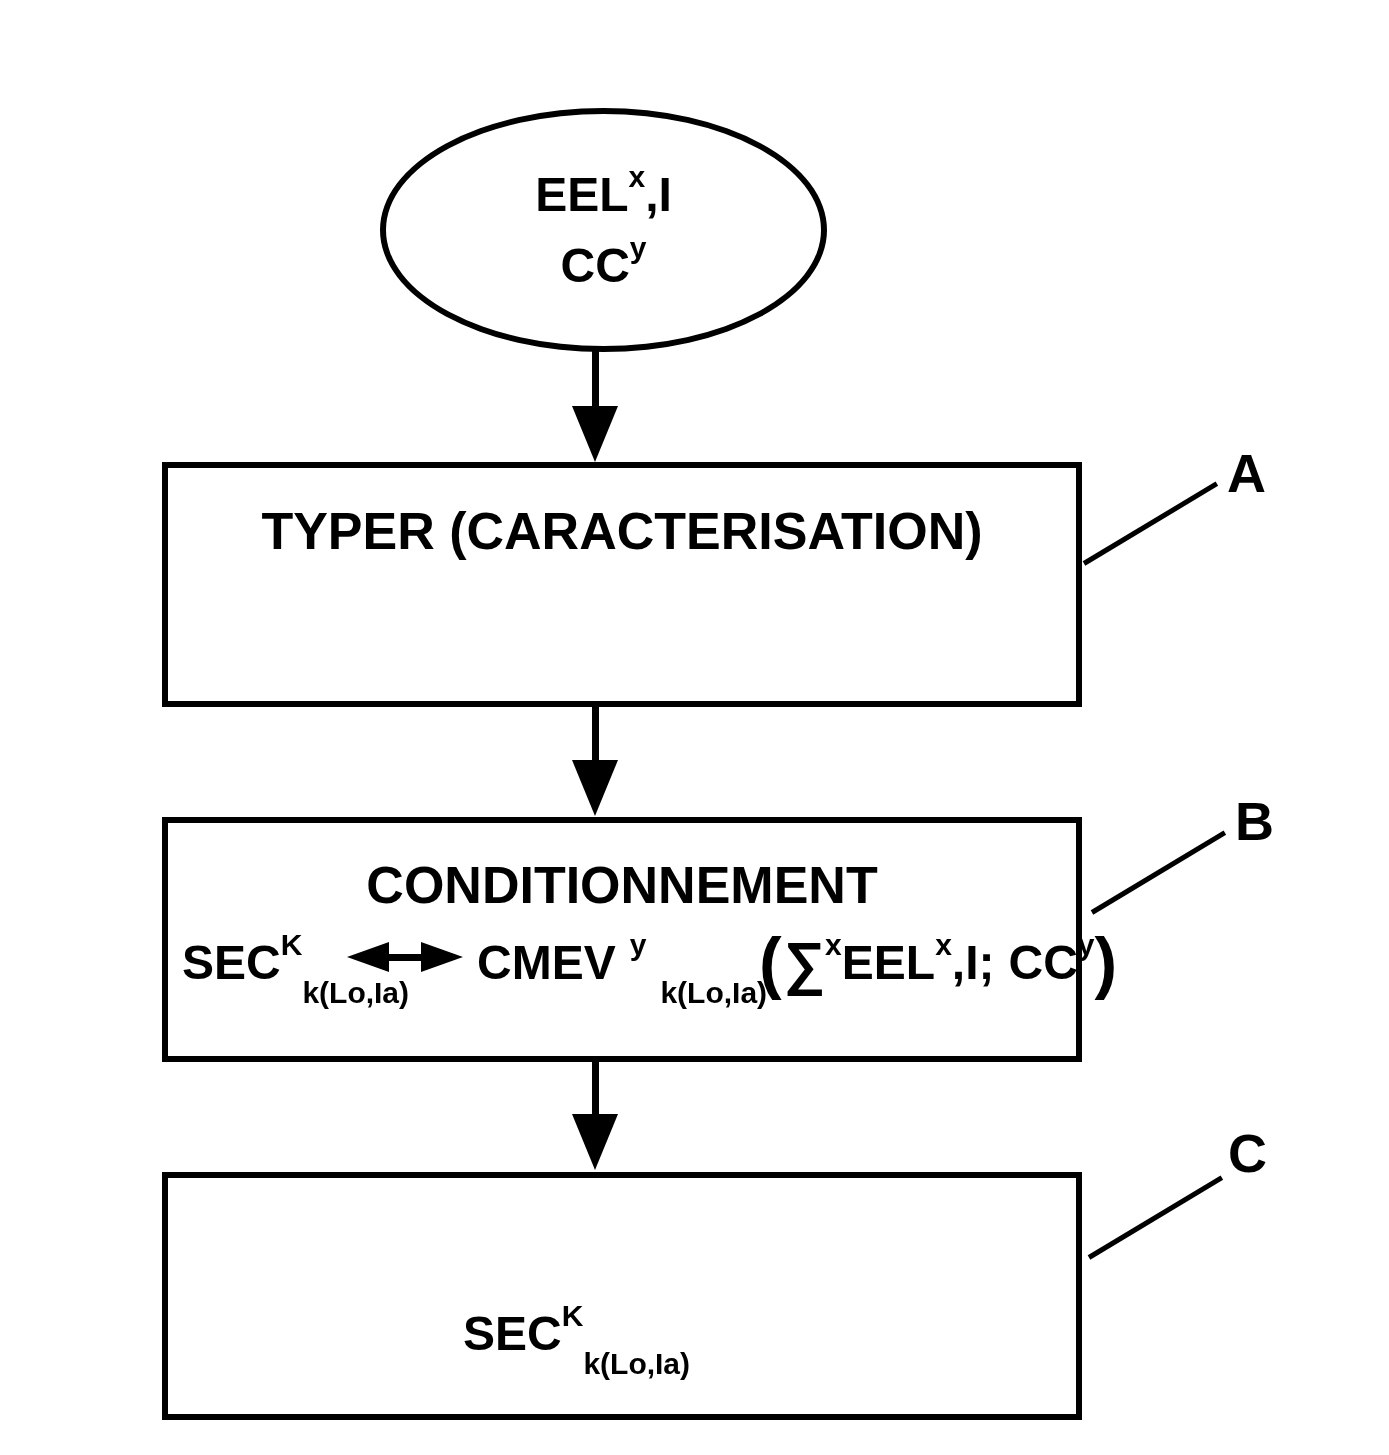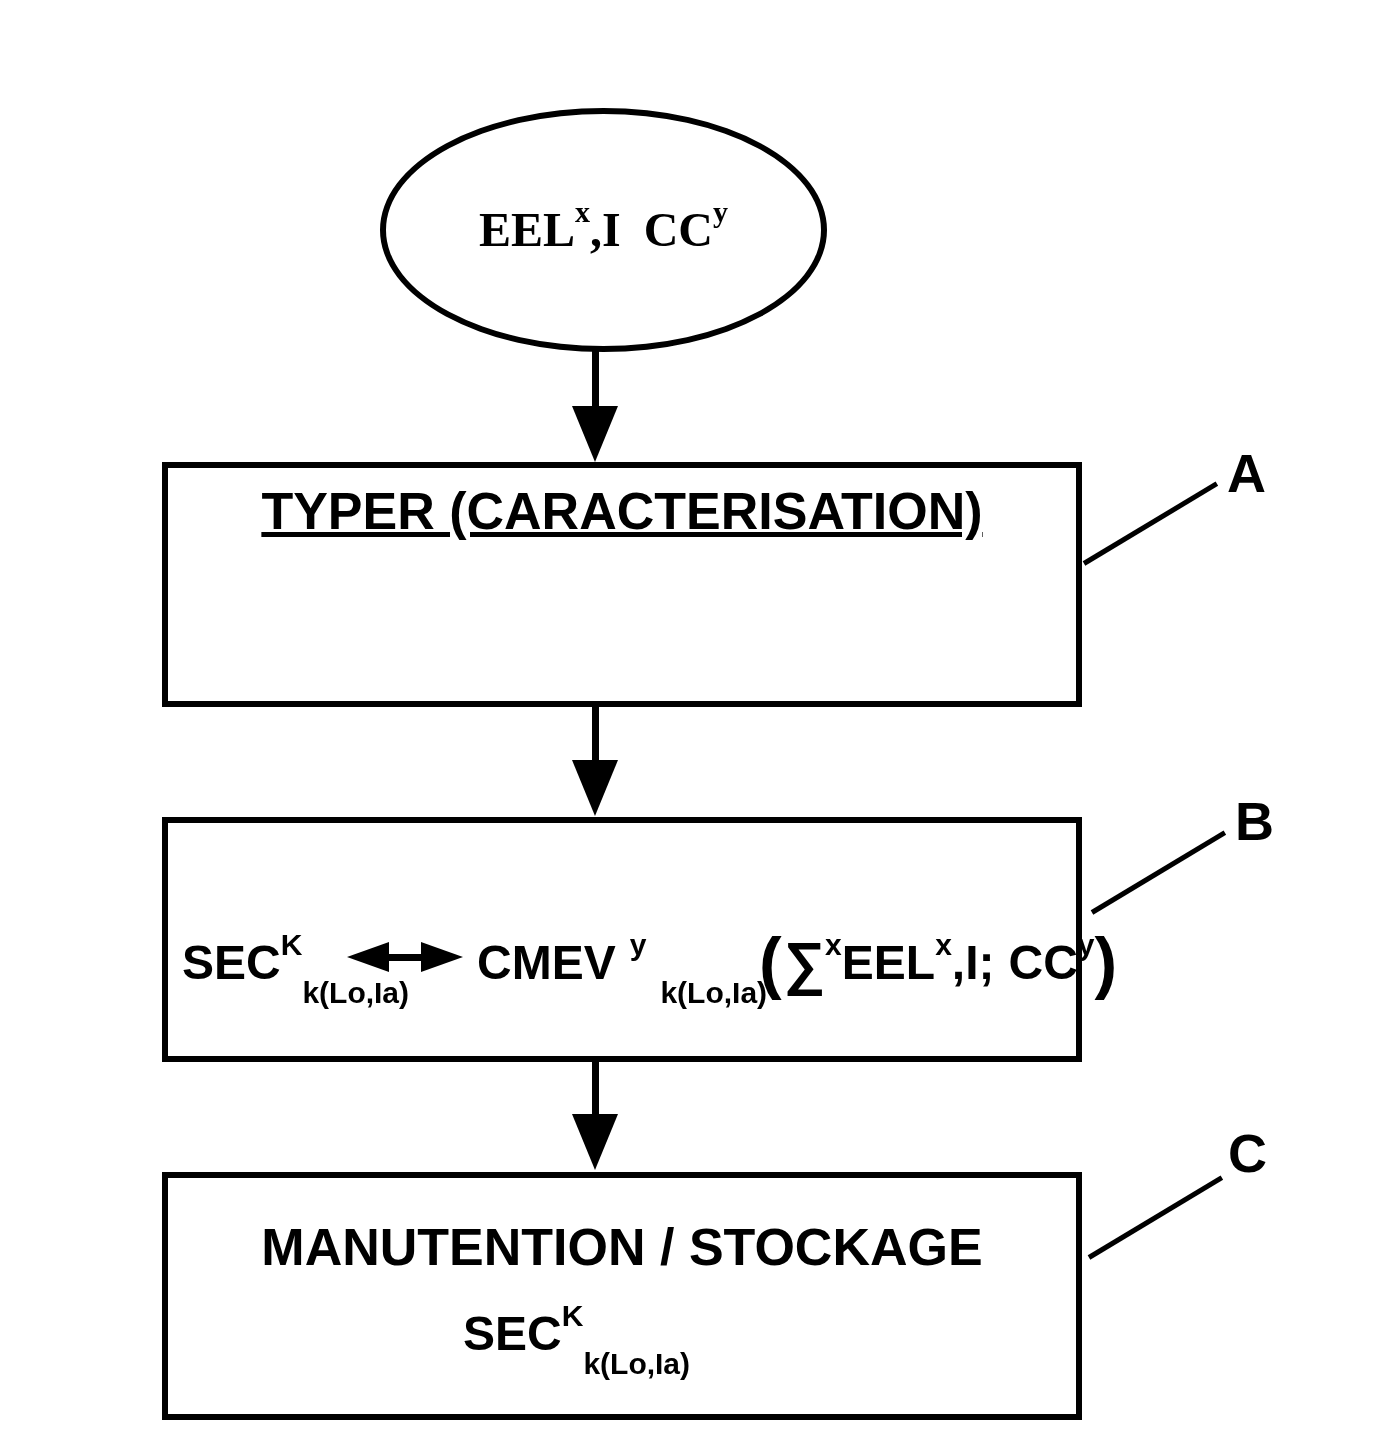--- a/index.html
+++ b/index.html
@@ -5,27 +5,27 @@
   html,body{margin:0;padding:0;background:#ffffff;}
   .canvas{
     position:relative;width:1389px;height:1455px;background:#ffffff;
     font-family:"Liberation Sans",sans-serif;font-weight:bold;color:#000;
     overflow:hidden;
   }
   
   .node{position:absolute;border:6px solid #000;background:#fff;box-sizing:border-box;}
   .ellipse{
     left:380px;top:108px;width:447px;height:244px;border-radius:50%;
-    display:flex;flex-direction:row;align-items:center;justify-content:center;gap:23px;font-family:Liberation Serif, serif;
+    display:flex;flex-direction:column;align-items:center;justify-content:center;gap:23px;
   }
   .box-a{left:162px;top:462px;width:920px;height:245px;}
   .box-b{left:162px;top:817px;width:920px;height:245px;}
   .box-c{left:162px;top:1172px;width:920px;height:248px;}
   .box-title{position:absolute;left:0;width:100%;text-align:center;font-size:52px;letter-spacing:0px;white-space:nowrap;}
-  .t-a{top:13px;text-decoration:underline;}  .t-b{top:32px;}  .t-c{top:39px;}
+  .t-a{top:33px;}  .t-b{top:32px;}  .t-c{top:39px;}
   
   .formula{position:absolute;font-size:48px;white-space:nowrap;line-height:1;}
   .f-ell{font-size:48px;line-height:1;white-space:nowrap;}
   .f-a{top:120px;left:60px;}
   .f-b{top:98px;left:14px;}
   .f-c{top:132px;left:295px;text-align:center;}
   .sup{font-size:30px;position:relative;top:-24px;}
   .sub{font-size:30px;position:relative;top:24px;}
   .bar{display:inline-block;margin:0 18px 0 52px;transform:scaleY(1.15);}
   .forall{margin-right:14px;}
@@ -71,36 +71,36 @@
   <div class="node box-a">
     <div class="box-title t-a">TYPER (CARACTERISATION)</div>
   </div>
   <div class="leader l-a"></div>
   <div class="tag tag-a">A</div>
 
   <div class="shaft s2"></div>
   <div class="head h2"></div>
 
   <div class="node box-b">
+    <div class="box-title t-b">CONDITIONNEMENT</div>
     <div class="formula f-b">
       <span>SEC</span><span class="sup">K</span><span class="sub">k(Lo,Ia)</span><span class="dblarrow pull-l">
           <span class="tl"></span>
           <span class="tm"></span>
           <span class="tr"></span>
         </span><span class="gap-l">CMEV</span><span class="sup gap-l">y</span><span class="sub gap-l">k(Lo,Ia)</span><span class="paren pull-s">(</span><span class="sum">∑</span><span class="sup">x</span><span>EEL</span><span class="sup">x</span><span>,I;</span><span class="gap-l">CC</span><span class="sup">y</span><span class="paren">)</span>
     </div>
   </div>
   <div class="leader l-b"></div>
   <div class="tag tag-b">B</div>
 
   <div class="shaft s3"></div>
   <div class="head h3"></div>
 
   <div class="node box-c">
-    <div class="box-title t-c">MANUTENTION / STOCKAGE</div>
     <div class="formula f-c">
       <span>SEC</span><span class="sup">K</span><span class="sub">k(Lo,Ia)</span>
     </div>
   </div>
   <div class="leader l-c"></div>
   <div class="tag tag-c">C</div>
 
 </div>
 
 </body></html>

